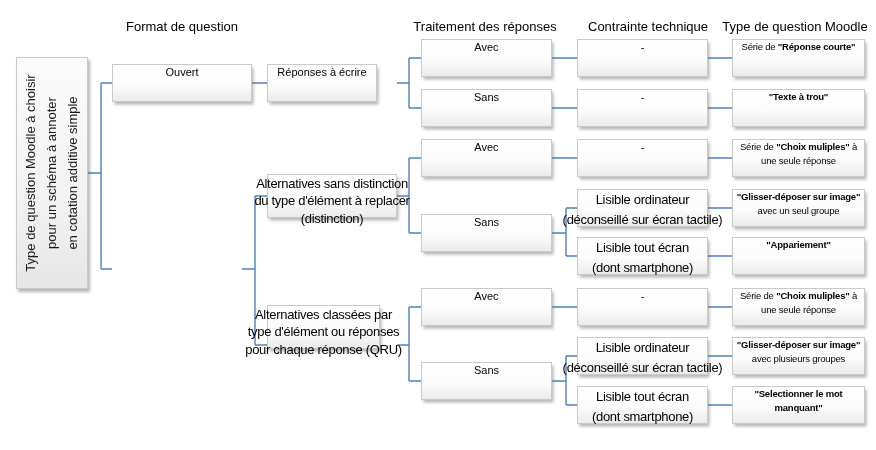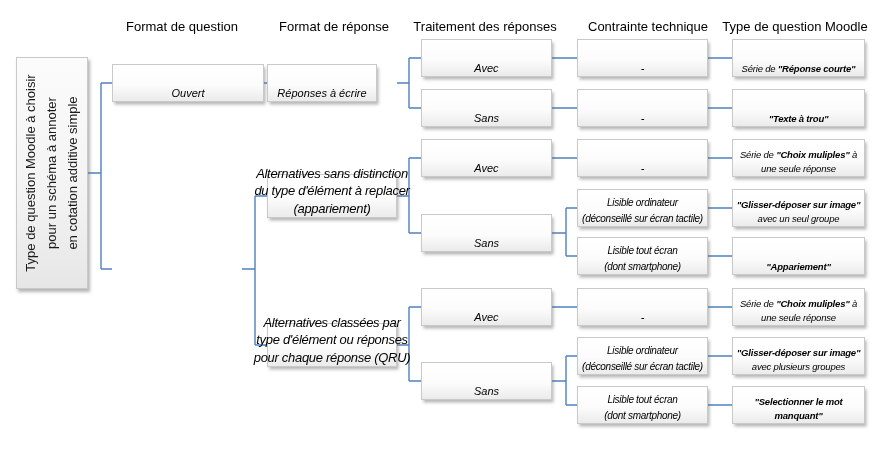--- a/index.html
+++ b/index.html
@@ -4,26 +4,26 @@
 <style>
   html,body{margin:0;padding:0;background:#fff;}
   .canvas{position:relative;width:876px;height:450px;background:#ffffff;
           font-family:"Liberation Sans",sans-serif;color:#000;overflow:hidden;}
   .wires{position:absolute;left:0;top:0;}
   .hdr{position:absolute;top:19px;width:180px;text-align:center;font-size:13px;color:#000;}
   .box{position:absolute;box-sizing:border-box;
        background:linear-gradient(180deg,#ffffff 0%,#fcfcfc 55%,#ebebeb 100%);
        border:1px solid #c9c9c9;
        box-shadow:1.5px 2.5px 3px rgba(110,110,110,0.5);
-       display:flex;flex-direction:column;align-items:center;justify-content:flex-end;
-       text-align:center;font-size:11px;line-height:1.4;font-style:italic;}
+       display:flex;flex-direction:column;align-items:center;justify-content:flex-start;
+       text-align:center;font-size:11px;line-height:1.4;}
   .box .b{font-weight:bold;}
   .line{white-space:nowrap;}
   .alt{font-size:13px;letter-spacing:-0.3px;line-height:1.34;}
-  .small{font-size:10px;letter-spacing:-0.3px;line-height:1.55;}
+  .small{font-size:13px;letter-spacing:-0.3px;line-height:1.55;}
   .type{font-size:9.5px;letter-spacing:-0.2px;line-height:1.45;}
   .root{position:absolute;left:16px;top:57px;width:72px;height:232px;box-sizing:border-box;
         background:linear-gradient(180deg,#fbfbfb 0%,#f3f3f3 60%,#e6e6e6 100%);
         border:1px solid #c9c9c9;box-shadow:2px 3px 3px rgba(110,110,110,0.5);}
   .root-inner{position:absolute;left:50%;top:50%;width:232px;
         transform:translate(-50%,-50%) rotate(-90deg);
         text-align:center;font-size:13px;line-height:1.6;color:#1a1a1a;}
 </style>
 </head>
 <body>
@@ -41,46 +41,45 @@
              M552 158 L577 158 M708 158 L732 158
              M552 233 L566 233 M566 208 L566 256 M566 208 L577 208 M566 256 L577 256
              M708 208 L732 208 M708 256 L732 256
              M397 345 L409 345 M409 307 L409 381 M409 307 L421 307 M409 381 L421 381
              M552 307 L577 307 M708 307 L732 307
              M552 381 L566 381 M566 356 L566 405 M566 356 L577 356 M566 405 L577 405
              M708 356 L732 356 M708 405 L732 405" stroke="#4f81bd"></path>
   </svg>
 
   <div class="hdr" style="left:92px">Format de question</div>
-  <div class="hdr" style="left:244px">Format de réponse</div>
   <div class="hdr" style="left:558px">Contrainte technique</div>
   <div class="hdr" style="left:395px">Traitement des réponses</div>
   <div class="hdr" style="left:705px">Type de question Moodle</div>
 
   <div class="root">
     <div class="root-inner">
       <div class="line">Type de question Moodle à choisir</div>
       <div class="line">pour un schéma à annoter</div>
       <div class="line">en cotation additive simple</div>
     </div>
   </div>
 
-  <div class="box" style="left:112px;top:64px;width:152px;height:38px">
+  <div class="box" style="left:112px;top:64px;width:140px;height:38px">
     <div class="line">Ouvert</div>
   </div>
 
   <div class="box" style="left:267px;top:64px;width:110px;height:38px">
     <div class="line">Réponses à écrire</div>
   </div>
   <div class="box alt" style="left:267px;top:174px;width:130px;height:44px">
     <div class="line">Alternatives sans distinction</div>
     <div class="line">du type d'élément à replacer</div>
-    <div class="line">(appariement)</div>
+    <div class="line">(distinction)</div>
   </div>
-  <div class="box alt" style="left:267px;top:323px;width:130px;height:44px">
+  <div class="box alt" style="left:267px;top:305px;width:113px;height:44px">
     <div class="line">Alternatives  classées par</div>
     <div class="line">type d'élément ou réponses</div>
     <div class="line">pour chaque réponse (QRU)</div>
   </div>
 
   <div class="box" style="left:421px;top:39px;width:131px;height:38px">
     <div class="line">Avec</div>
   </div>
   <div class="box" style="left:421px;top:89px;width:131px;height:38px">
     <div class="line">Sans</div>

